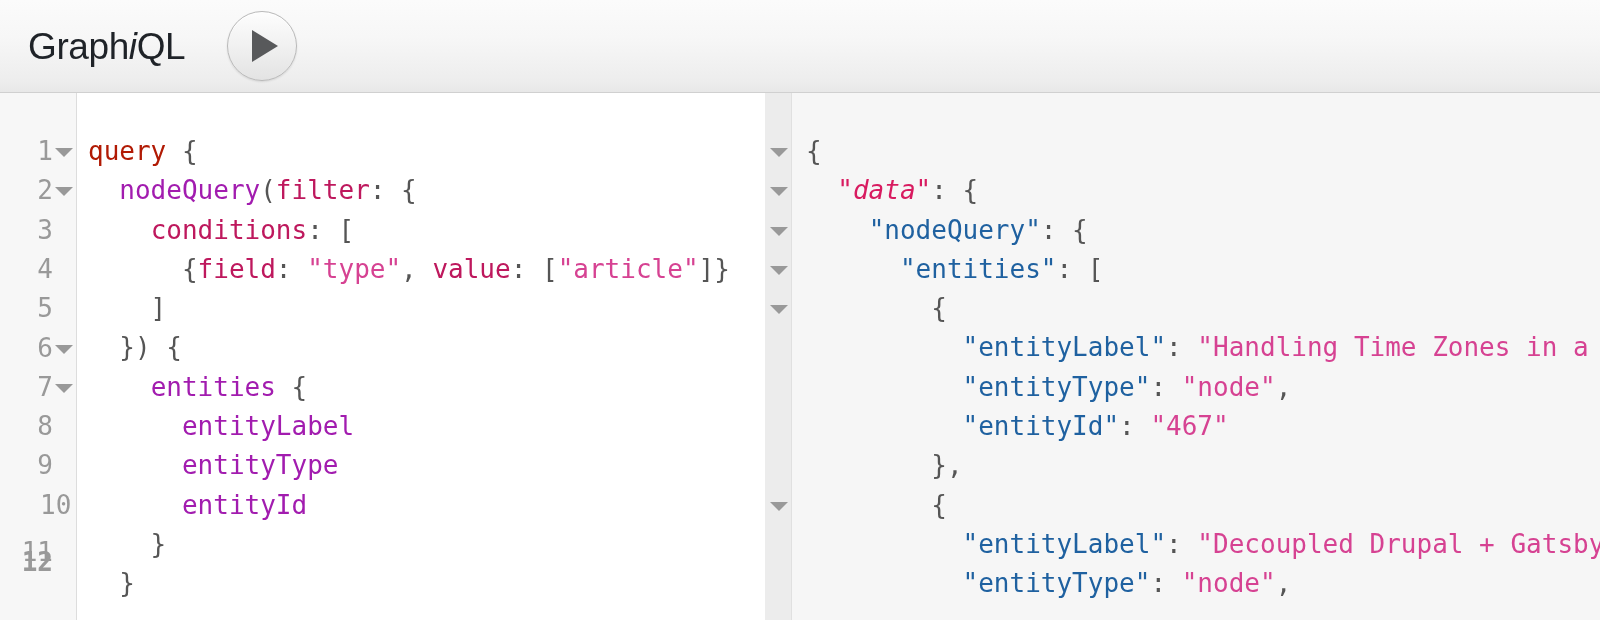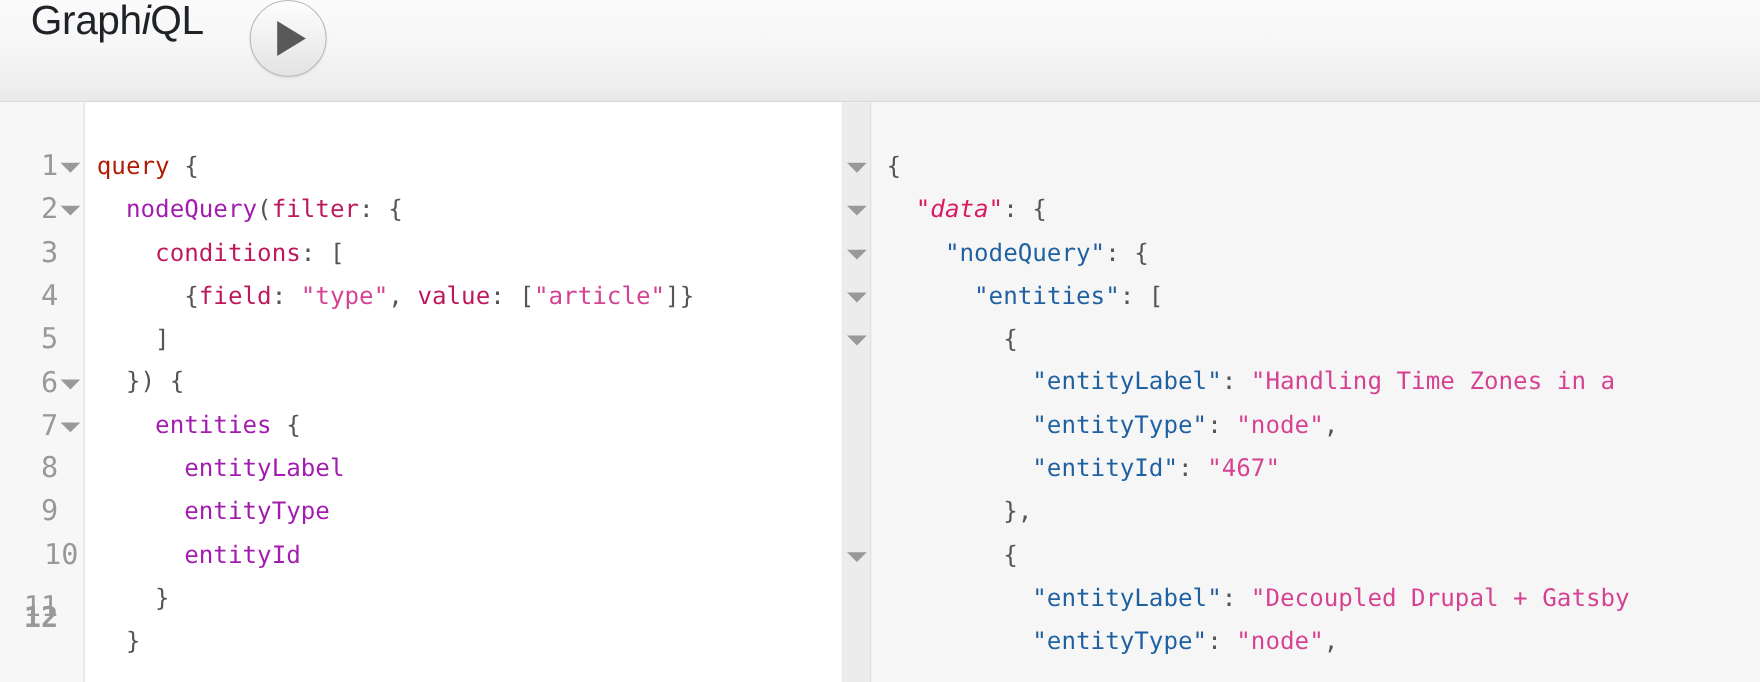--- a/index.html
+++ b/index.html
@@ -19,20 +19,21 @@
   }
 
   
   .topbar {
     position: relative;
     height: 93px;
     flex: 0 0 93px;
     background: linear-gradient(to bottom, #fbfbfb 0%, #f7f7f7 40%, #ededed 88%, #e8e8e8 100%);
     border-bottom: 1px solid #d0d0d0;
     display: flex;
+    align-items: center;
     padding-left: 28px;
   }
 
   .logo {
     font-family: "Liberation Sans", sans-serif;
     font-size: 37px;
     font-weight: 400;
     color: #1f2328;
     letter-spacing: -0.4px;
     white-space: nowrap;
@@ -113,21 +114,21 @@
     flex: 1 1 auto;
     height: 100%;
     overflow: hidden;
   }
 
   .cm {
     position: absolute;
     top: 39px;
     left: 0;
     font-family: "DejaVu Sans Mono", monospace;
-    font-size: 22px;
+    font-size: 26px;
     line-height: 39.3px;
     white-space: pre;
     color: #333333;
   }
   .cm-query { left: 11px; }
   .cm-result { left: 14px; }
 
   .line { height: 39.3px; white-space: pre; }
 
   

